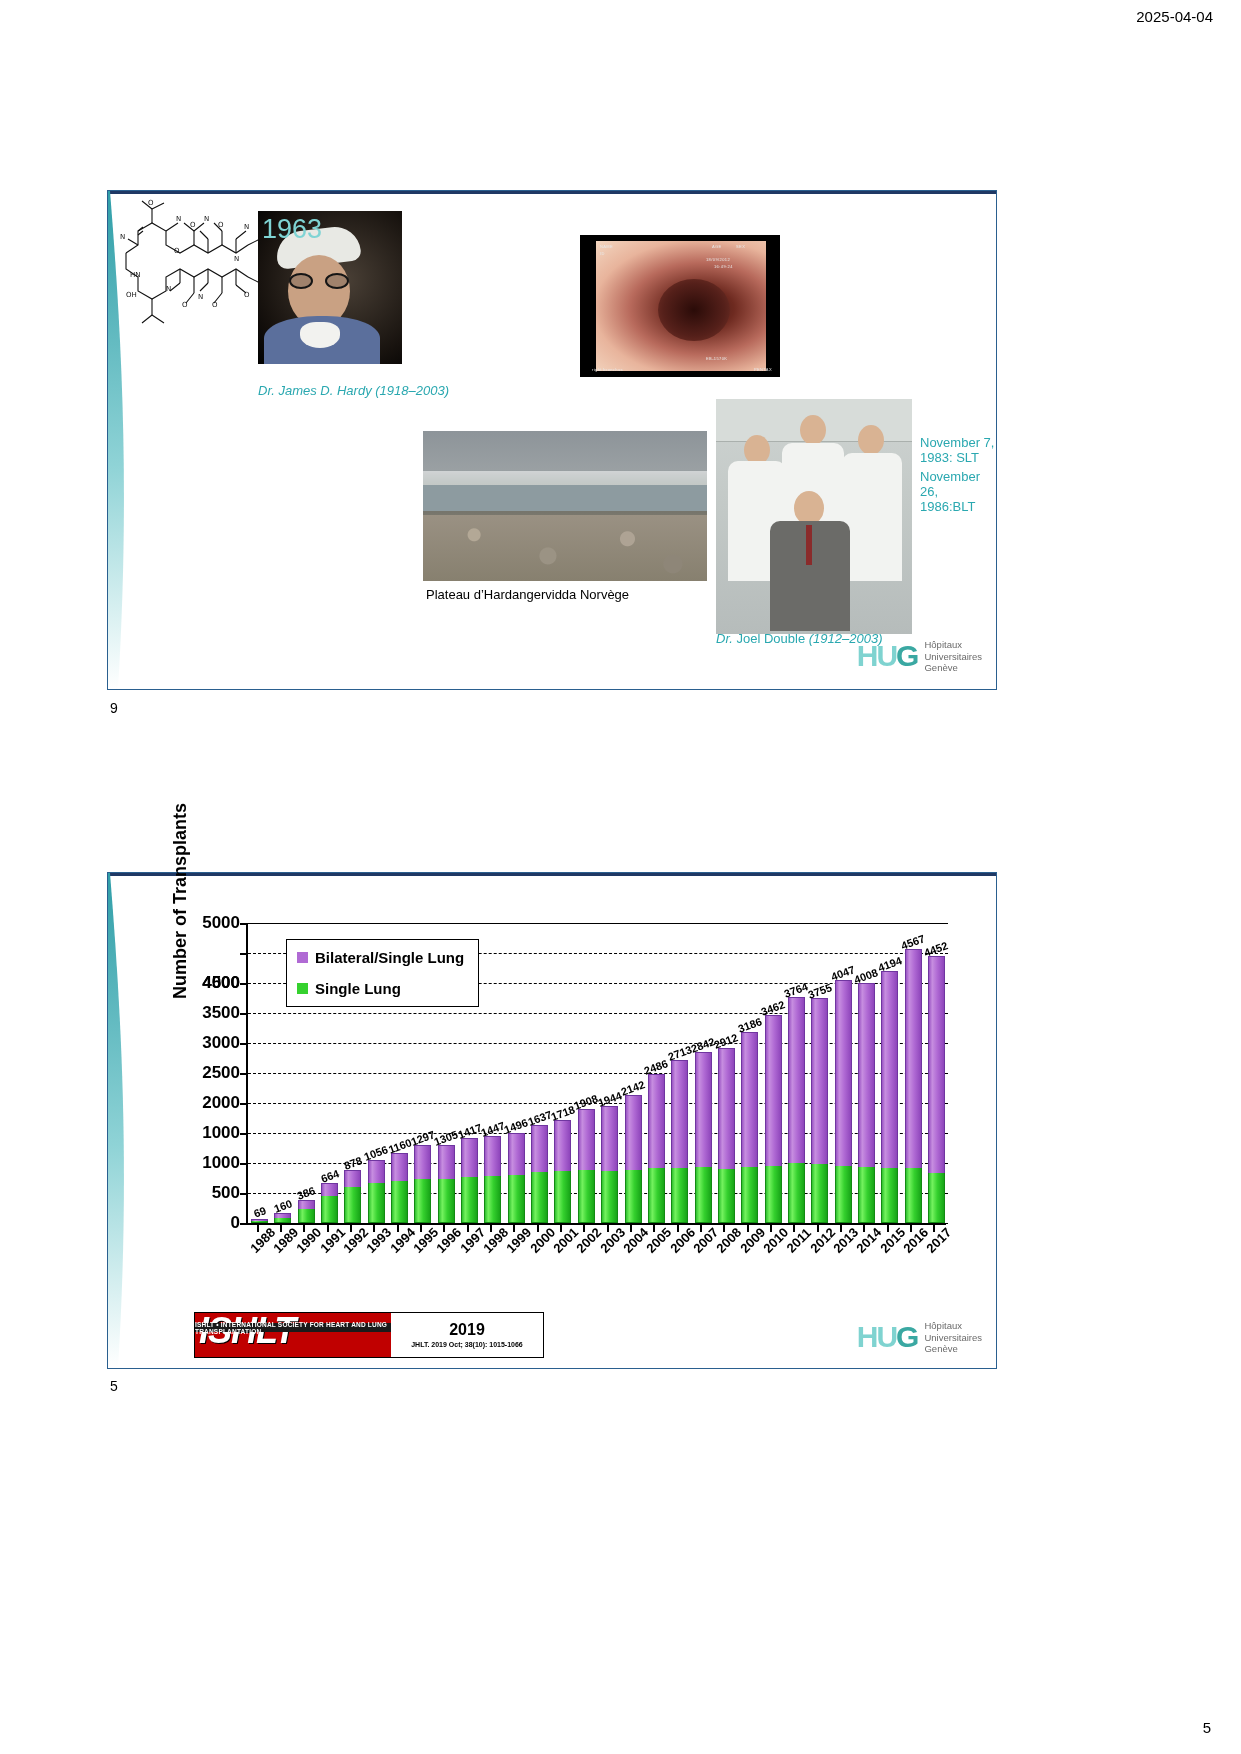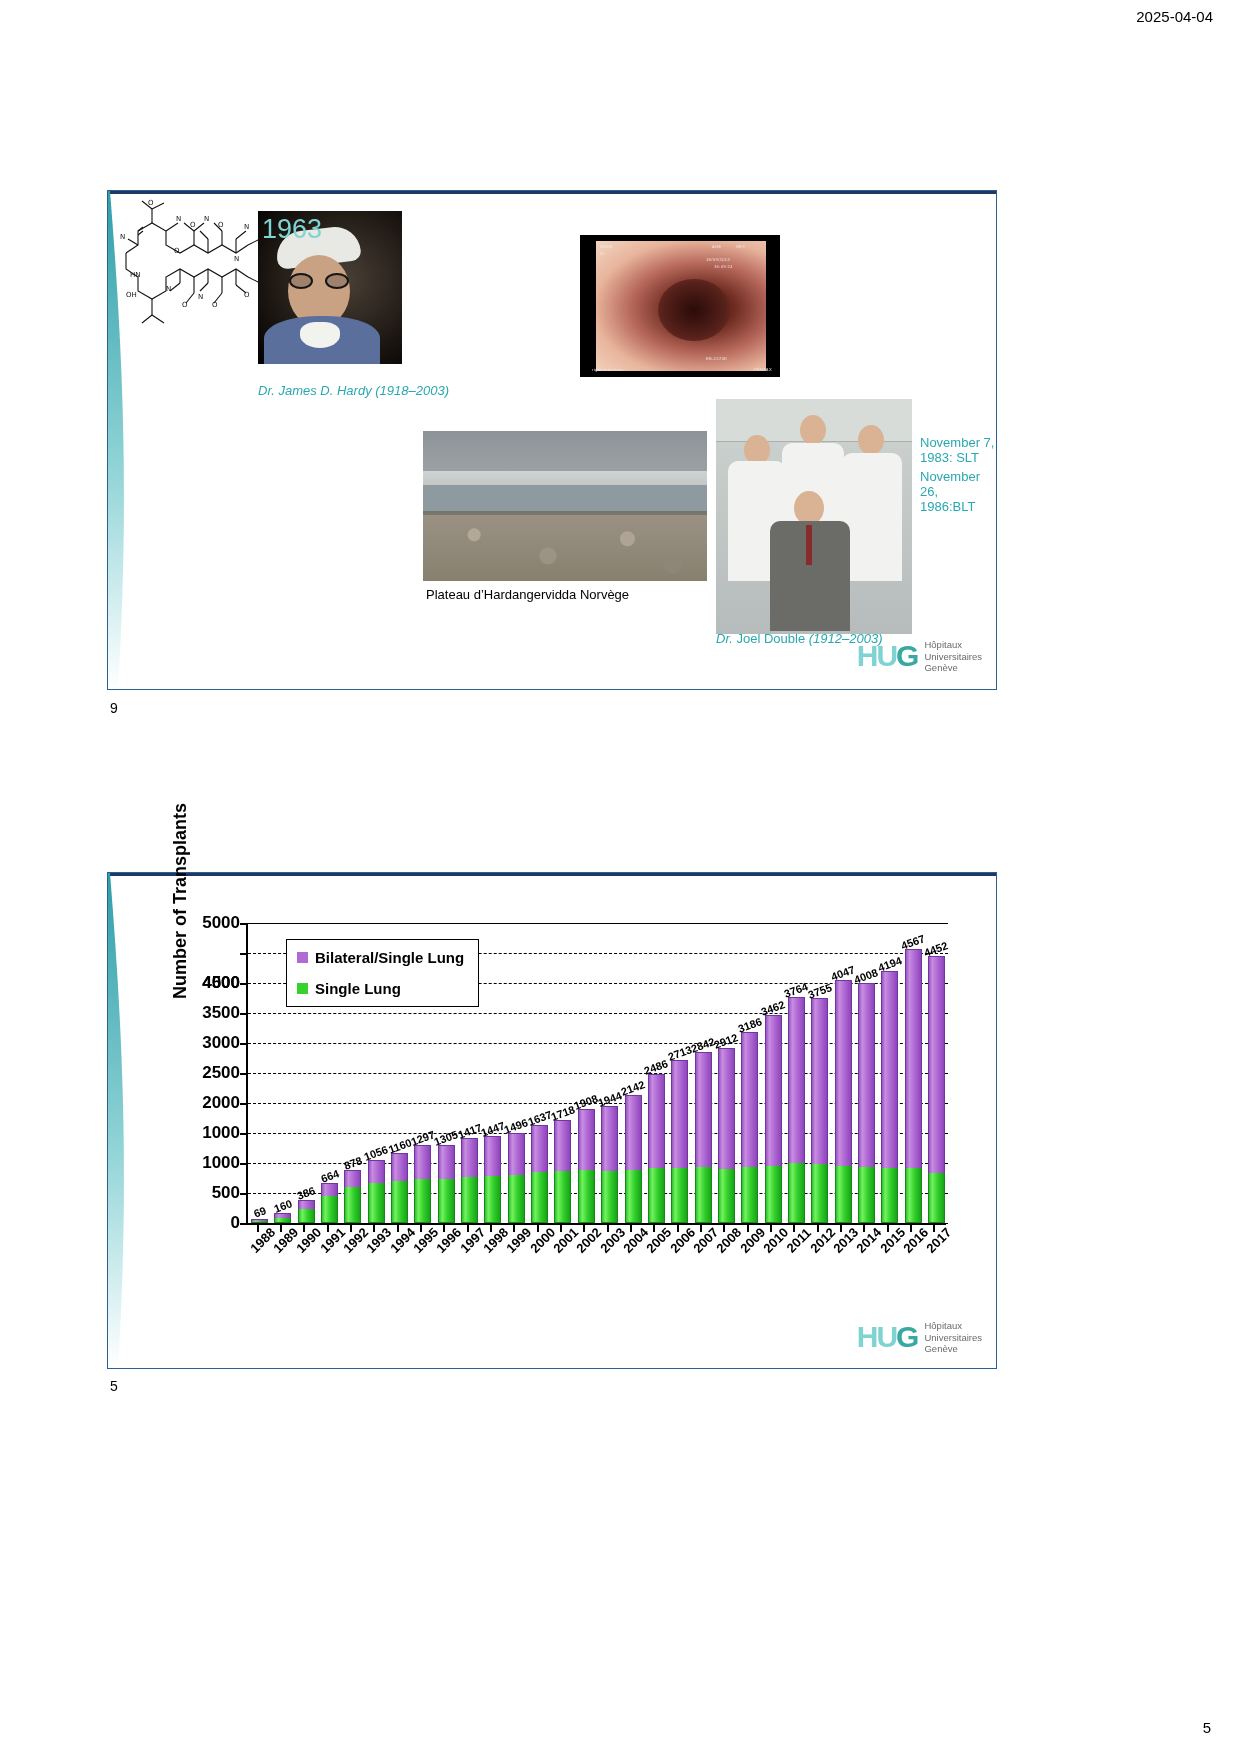--- a/index.html
+++ b/index.html
@@ -653,20 +653,30 @@
         </div>
         <div class="xlb">
           <span>2016</span>
         </div>
         <div class="xlb">
           <span>2017</span>
         </div>
       </div>
   </div>
 
+  <div class="ishlt">
+    <div class="red">
+      <div class="big">ISHLT</div>
+      <div class="strip">ISHLT • INTERNATIONAL SOCIETY FOR HEART AND LUNG TRANSPLANTATION</div>
+    </div>
+    <div class="wht">
+      <div class="yr">2019</div>
+      <div class="cite">JHLT. 2019 Oct; 38(10): 1015-1066</div>
+    </div>
+  </div>
 
   <div class="hug" style="right:14px;bottom:14px;">
     <div class="mark"><span class="h">H</span><span class="u">U</span><span class="g">G</span></div>
     <div class="txt">
       <div>Hôpitaux</div>
       <div>Universitaires</div>
       <div>Genève</div>
     </div>
   </div>
 </div>

